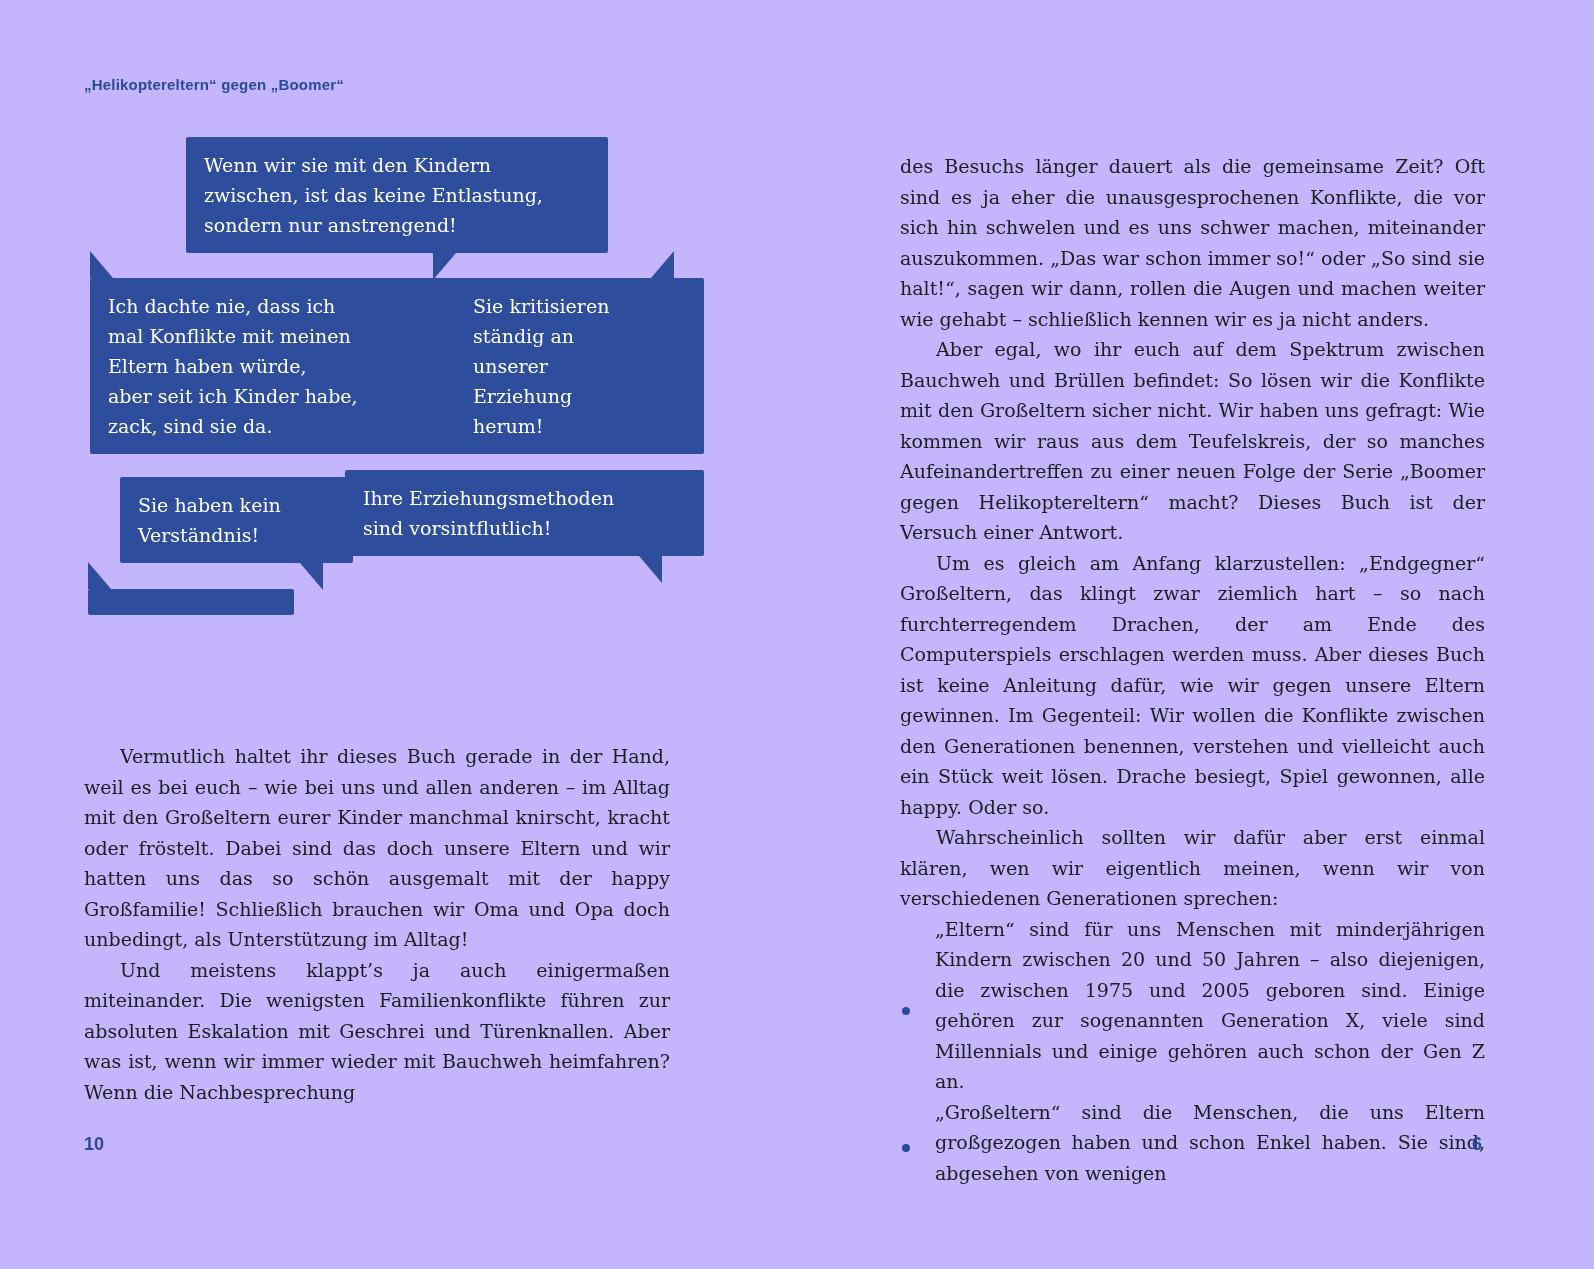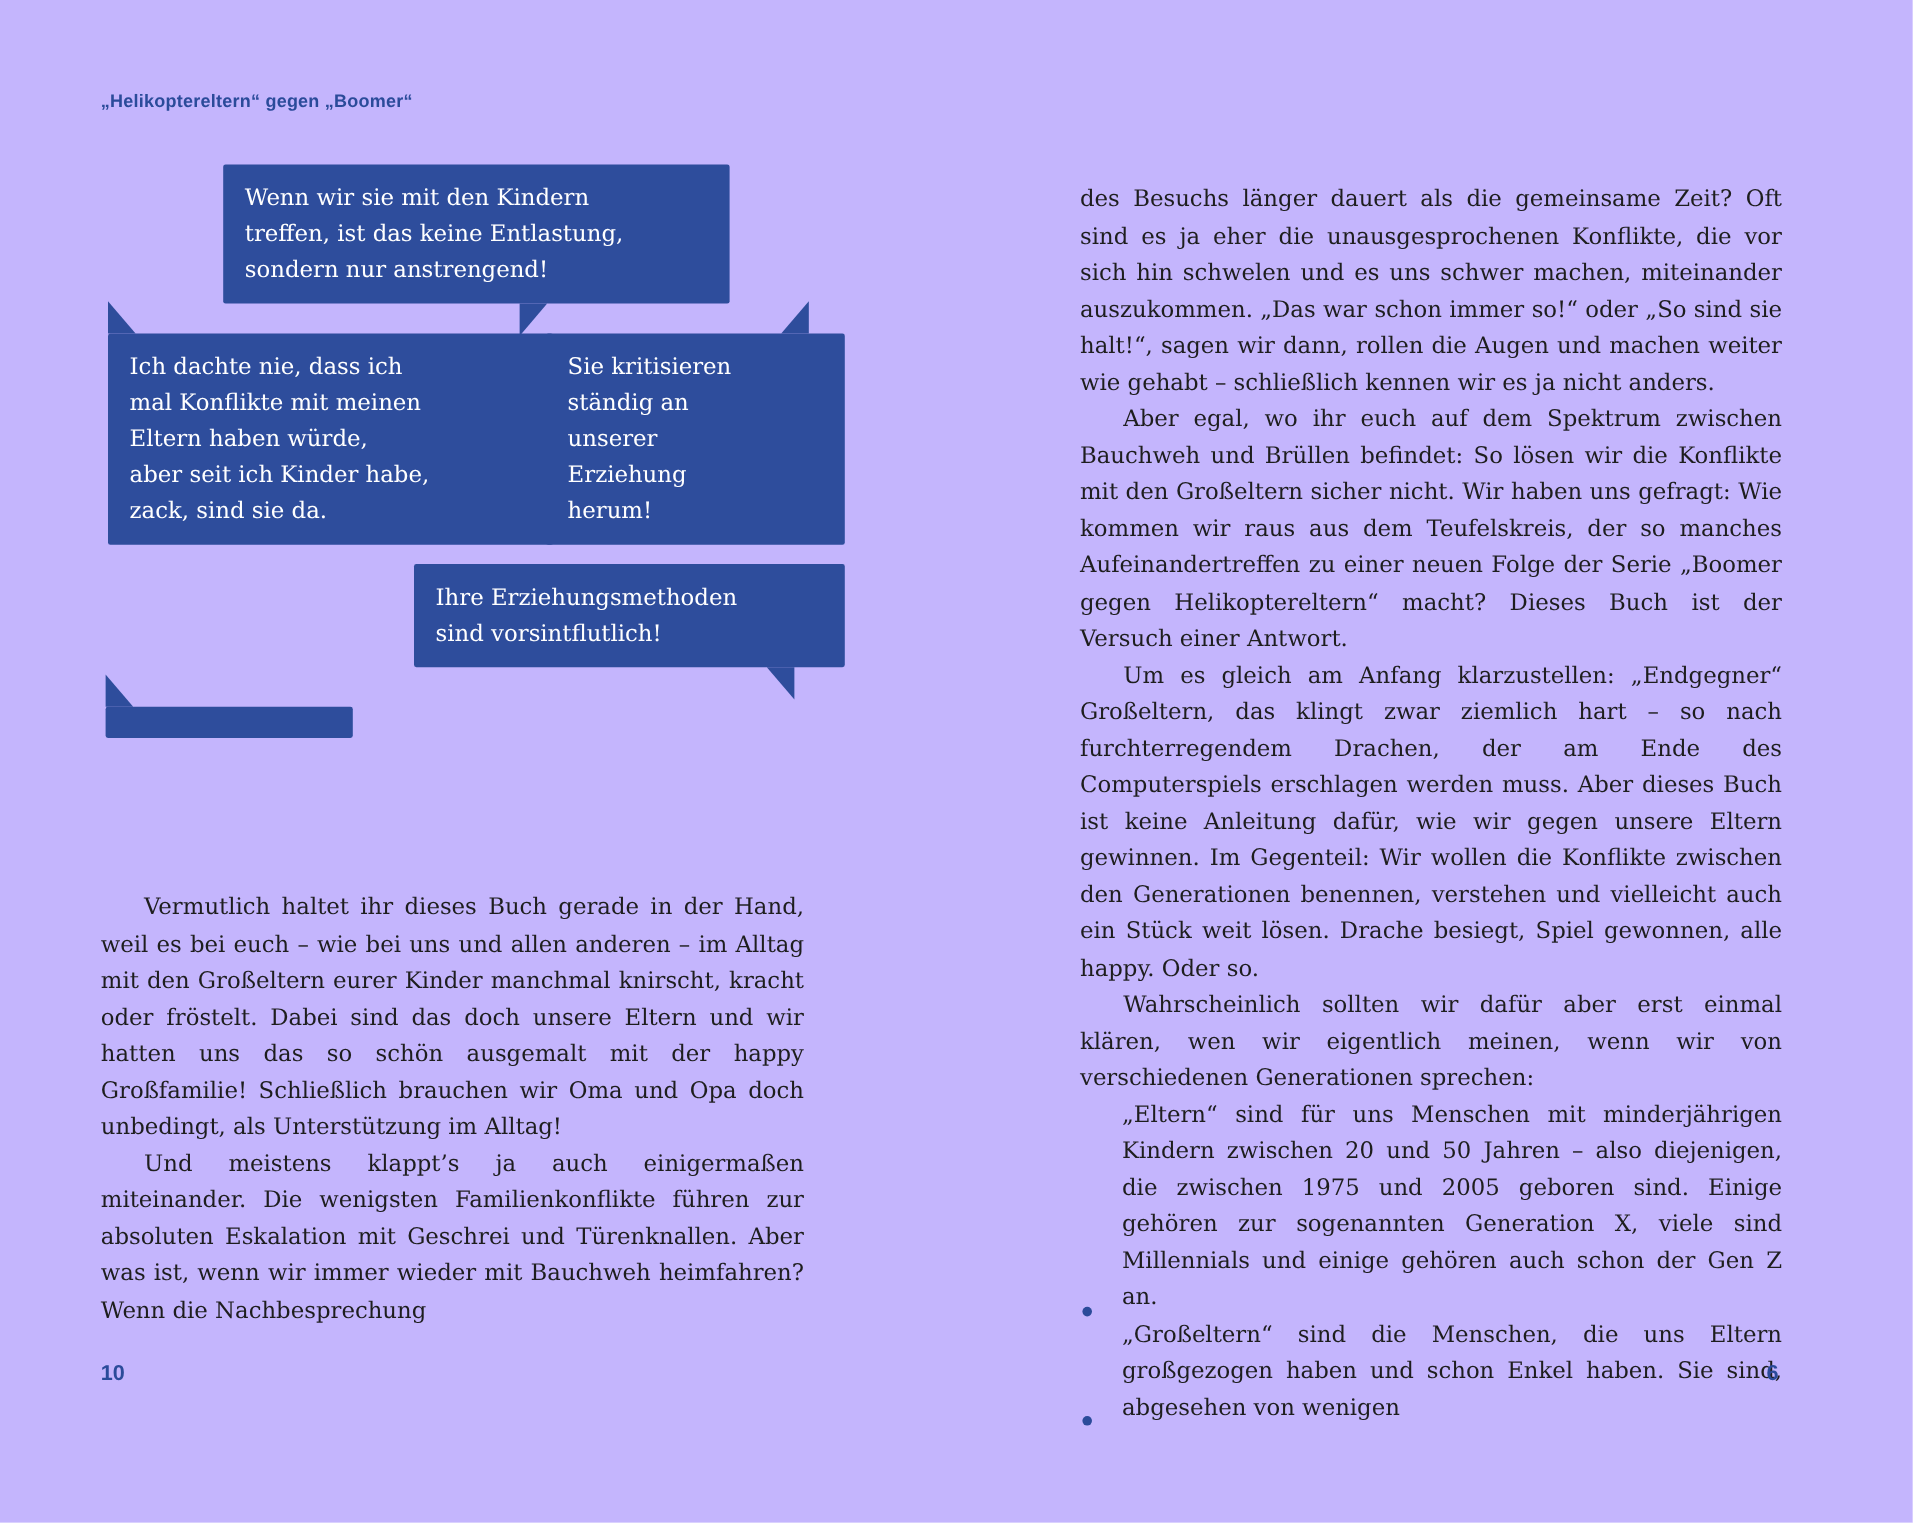--- a/index.html
+++ b/index.html
@@ -54,21 +54,21 @@
     position:absolute;font-size:19px;line-height:30.5px;text-align:justify;
     hyphens:auto;-webkit-hyphens:auto;
   }
   .body-left{left:84px;top:741px;width:586px;}
   .body-right{left:103px;top:151px;width:585px;}
   .body-text p{margin:0;}
   .body-text p.indent{text-indent:36px;}
   .body-text p.noindent{text-indent:0;}
 
   ul.bullets{list-style:none;margin:0;padding:0;}
-  ul.bullets li{display:flex;align-items:flex-end;}
+  ul.bullets li{display:flex;align-items:center;}
   .dot{width:8px;height:8px;border-radius:50%;background:var(--accent);margin:11px 0 0 2px;flex-shrink:0;}
   .bullet-text{margin-left:25px;flex:1;text-align:justify;}
 
   .pagenum{
     position:absolute;top:1134px;
     font-family:"Liberation Sans","DejaVu Sans",sans-serif;
     font-weight:700;font-size:18px;color:var(--accent);
   }
   .pagenum-left{left:84px;}
   .pagenum-right{right:112px;}
@@ -77,21 +77,21 @@
 <body>
 
 <div class="spread">
 
   <div class="page page-left">
 
     <div class="running-header">„Helikoptereltern“ gegen „Boomer“</div>
 
     <div class="bubble b1">
       <span class="bubble-text">Wenn wir sie mit den Kindern
-treffen, ist das keine Entlastung,
+zwischen, ist das keine Entlastung,
 sondern nur anstrengend!</span>
       <span class="tail tail-down-left"></span>
     </div>
 
     <div class="bubble b2">
       <span class="bubble-text">Ich dachte nie, dass ich
 mal Konflikte mit meinen
 Eltern haben würde,
 aber seit ich Kinder habe,
 zack, sind sie da.</span>
@@ -100,20 +100,25 @@
 
     <div class="bubble b3">
       <span class="bubble-text">Sie kritisieren
 ständig an
 unserer
 Erziehung
 herum!</span>
       <span class="tail tail-up-right"></span>
     </div>
 
+    <div class="bubble b4">
+      <span class="bubble-text">Sie haben kein
+Verständnis!</span>
+      <span class="tail tail-down-right"></span>
+    </div>
 
     <div class="bubble b5">
       <span class="bubble-text">Ihre Erziehungsmethoden
 sind vorsintflutlich!</span>
       <span class="tail tail-down-right"></span>
     </div>
 
     <div class="bubble b6">
       <span class="tail tail-up-left"></span>
     </div>

